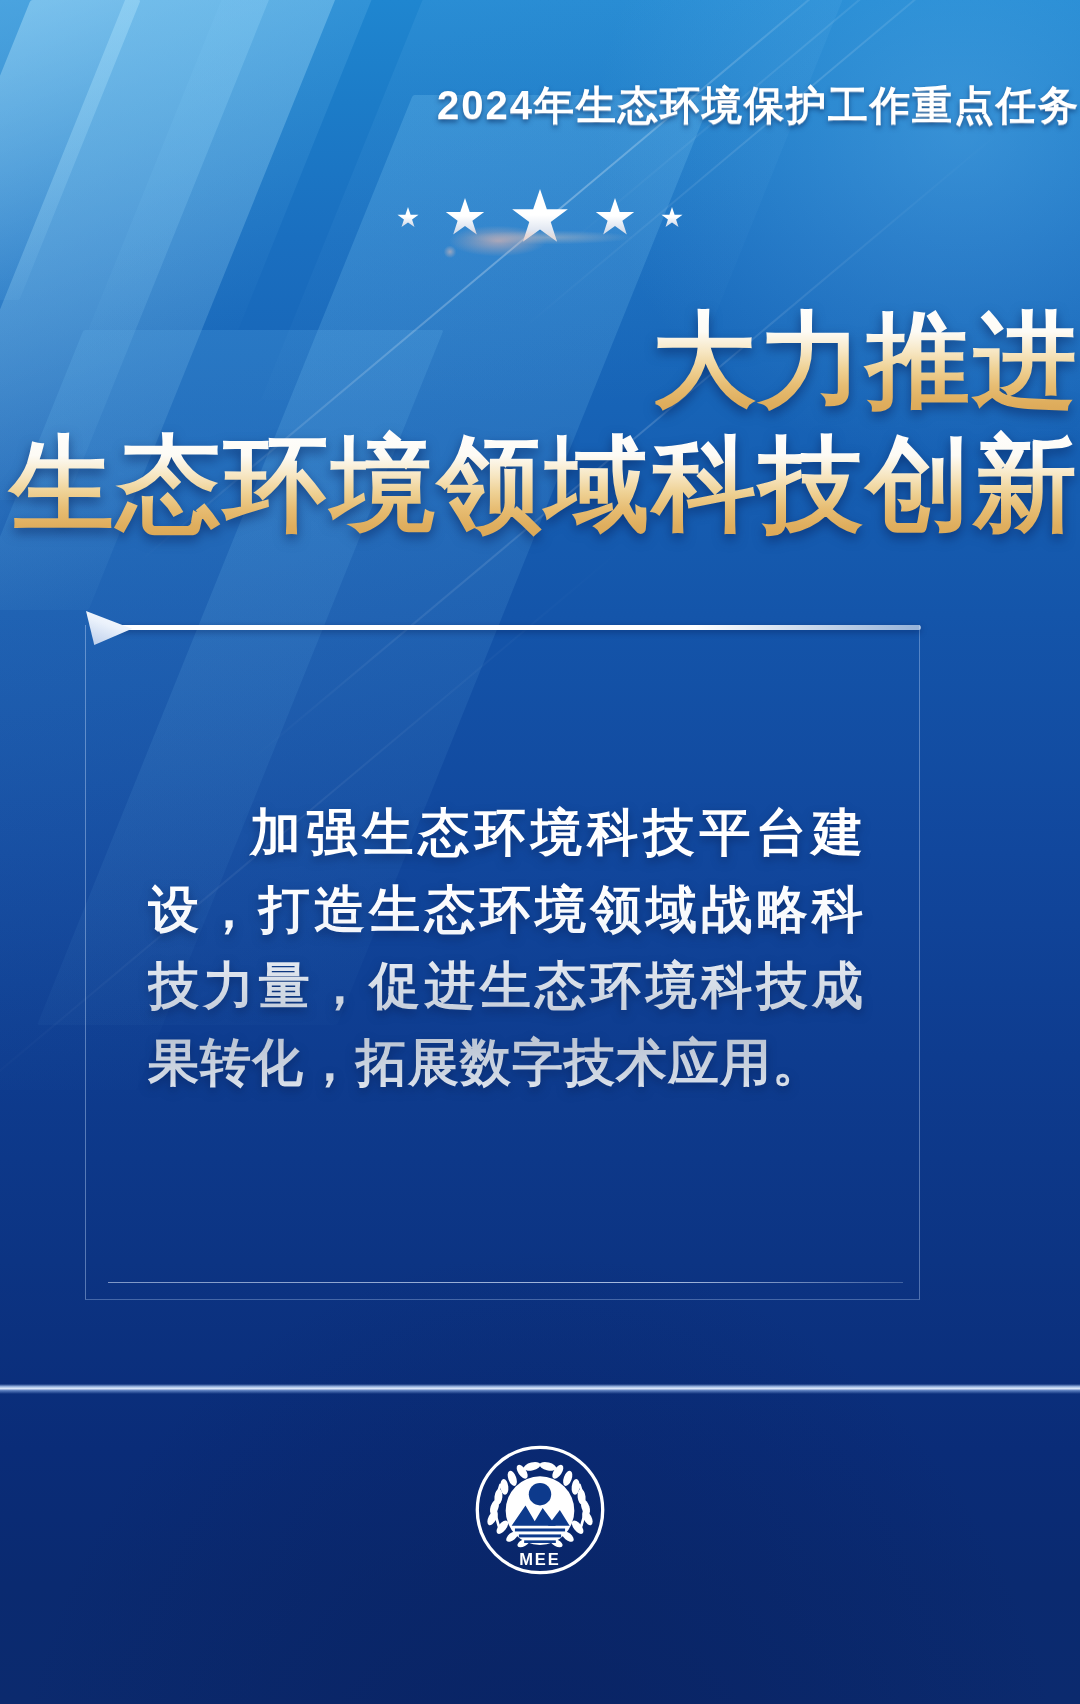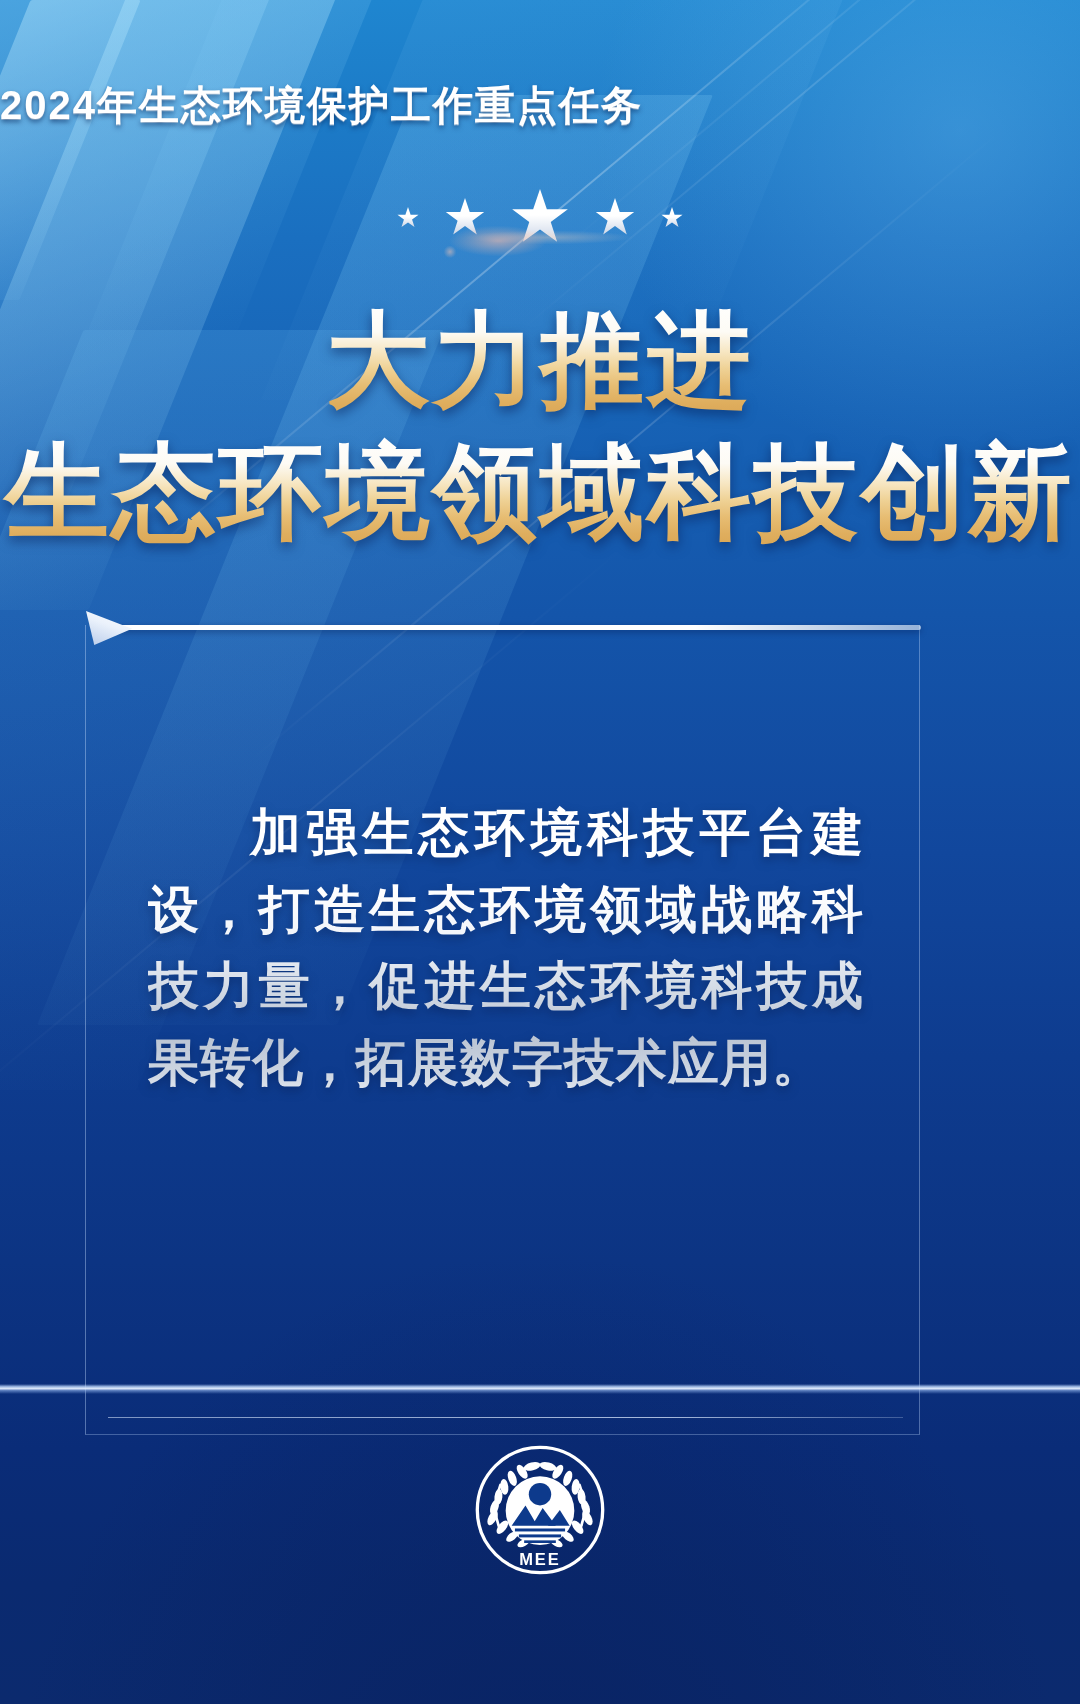--- a/index.html
+++ b/index.html
@@ -83,21 +83,21 @@
     left: 0; right: 0; bottom: -160px;
     height: 620px;
     background: radial-gradient(ellipse at 50% 100%, rgba(8,32,95,.75), rgba(8,32,95,0) 70%);
   }
 
   
   .header-title {
     position: absolute;
     top: 78px;
     left: 0; right: 0;
-    text-align: left;
+    text-align: right;
     font-size: 40px;
     font-weight: bold;
     letter-spacing: 2px;
     color: #ffffff;
     text-shadow: 0 3px 5px rgba(0,30,80,.55), 0 1px 0 rgba(255,255,255,.6);
   }
 
   
   .stars {
     position: absolute;
@@ -129,50 +129,50 @@
       radial-gradient(ellipse 120px 10px at 55% 46%, rgba(255,215,190,.35), rgba(255,215,190,0) 70%),
       radial-gradient(circle 9px at 22% 62%, rgba(255,200,180,.5), rgba(255,200,180,0) 70%);
     pointer-events: none;
   }
 
   
   .title-block {
     position: absolute;
     top: 300px;
     left: 0; right: 0;
-    text-align: center;
+    text-align: right;
   }
   .title-line {
     font-weight: bold;
     letter-spacing: 3px;
     line-height: 1.17;
     background: linear-gradient(180deg,
       #ffffff 0%,
       #fdfbf5 26%,
       #f7e7c4 42%,
       #efd296 56%,
       #e7bd73 70%,
       #dfae5e 84%,
       #d9a351 100%);
     -webkit-background-clip: text;
     background-clip: text;
     color: transparent;
     -webkit-text-fill-color: transparent;
     filter: drop-shadow(0 5px 6px rgba(3,30,85,.55));
   }
   .title-line-1 { font-size: 104px; }
-  .title-line-2 { font-size: 104px; margin-top: 10px; }
+  .title-line-2 { font-size: 104px; margin-top: 2px; }
 
   
   .panel {
     position: absolute;
     left: 85px;
     top: 625px;
     width: 835px;
-    height: 810px;
+    height: 675px;
     border-left: 1px solid rgba(190,215,250,.42);
     border-right: 1px solid rgba(190,215,250,.38);
     border-bottom: 1px solid rgba(190,215,250,.32);
     box-sizing: border-box;
     padding-left: 48px;
   }
   .panel-top-rule {
     position: absolute;
     left: 28px;
     top: 0;

